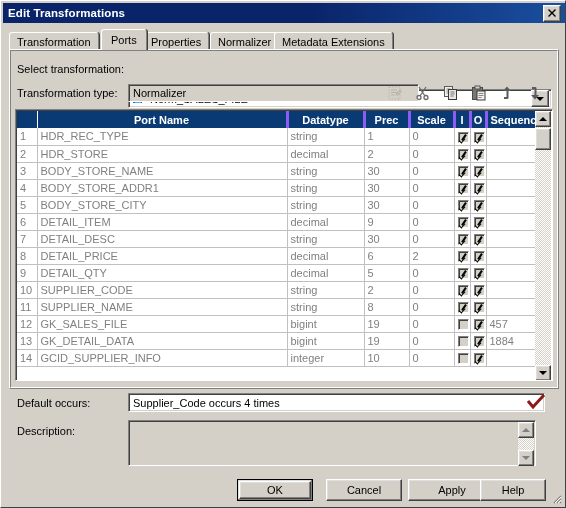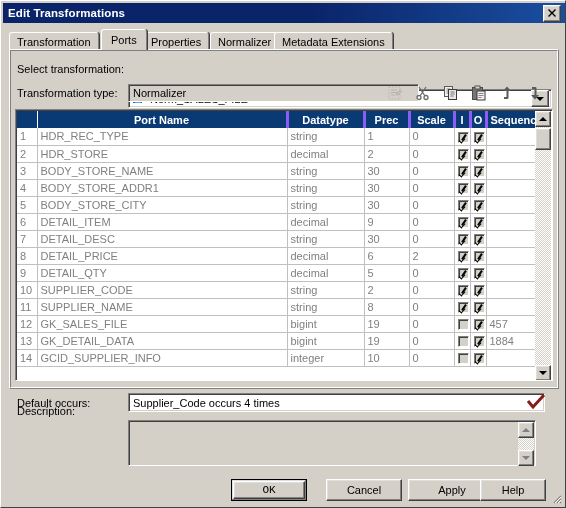--- a/index.html
+++ b/index.html
@@ -655,35 +655,35 @@
   </div>
 
   <div class="lbl" style="left:16px; top:396px;">Default occurs:</div>
   <div class="defval-input inset">Supplier_Code occurs 4 times</div>
   <div class="checkmark">
     <svg width="20" height="18" viewBox="0 0 20 18">
       <path d="M2 8 L7 14 L18 2" stroke="#8b1a1a" stroke-width="3" fill="none" stroke-linecap="butt" stroke-linejoin="miter"></path>
     </svg>
   </div>
 
-  <div class="lbl" style="left:16px; top:404px;">Description:</div>
+  <div class="lbl" style="left:16px; top:424px;">Description:</div>
   <div class="desc-box inset">
     <span style="display:block;padding:2px 4px;font-size:11px;"></span>
     <div class="desc-scroll">
       <div class="sbtn" style="position:absolute;top:0;left:0;">
           <div class="tri-up" style="border-bottom-color:#808080;"></div>
         </div>
       <div class="strack" style="top:16px; bottom:16px;"></div>
       <div class="sbtn" style="position:absolute;bottom:0;left:0;">
           <div class="tri-down" style="border-top-color:#808080;"></div>
         </div>
     </div>
   </div>
 
-  <div class="btn default" style="left:230px; top:478px; width:76px;font-family:Liberation Mono, monospace;">
+  <div class="btn default" style="left:236px; top:478px; width:76px;">
     <div class="btn-inner">OK</div>
   </div>
   <div class="btn" style="left:325px; top:478px; width:76px;">Cancel</div>
   <div class="btn" style="left:407px; top:478px; width:88px;">Apply</div>
   <div class="btn" style="left:479px; top:478px; width:66px;text-align:center;">Help</div>
 
   <div class="resize-grip">
     <svg width="12" height="12" viewBox="0 0 12 12">
       <path d="M11 4 L4 11 M11 7 L7 11 M11 10 L10 11" stroke="#808080" stroke-width="1.2"></path>
       <path d="M11 5 L5 11 M11 8 L8 11" stroke="#ffffff" stroke-width="1"></path>

